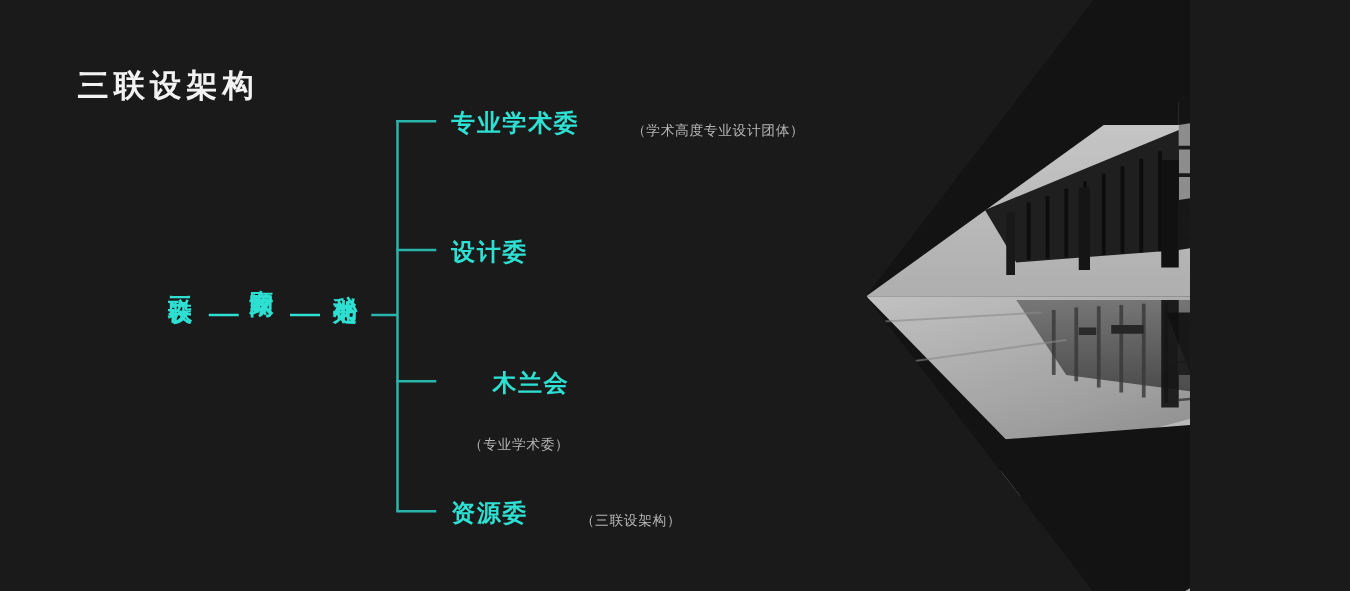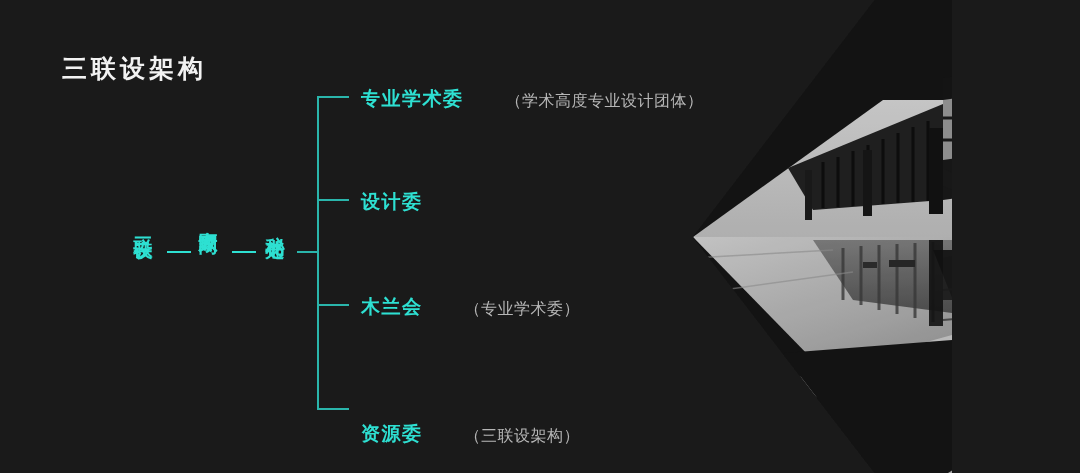--- a/index.html
+++ b/index.html
@@ -89,21 +89,21 @@
     gap: 28px;
   }
   .branch-name {
     color: #2ee0d2;
     font-size: 19px;
     font-weight: 600;
     letter-spacing: 1.5px;
   }
   .branch-desc {
     color: #b6b6b6;
-    font-size: 16px;
+    font-size: 11px;
     letter-spacing: 0.5px;
     margin-left: 14px;
   }
 
   
   #photo-wrap {
     position: absolute;
     left: 693px;
     top: 0;
     width: 387px;
@@ -138,25 +138,25 @@
   <div class="branch-line" style="top:304px;"></div>
   <div class="branch-line" style="top:408px;"></div>
 
   <div class="branch-row" style="top:86px;">
     <span class="branch-name">专业学术委</span>
     <span class="branch-desc">（学术高度专业设计团体）</span>
   </div>
   <div class="branch-row" style="top:189px;flex-direction:column;">
     <span class="branch-name">设计委</span>
   </div>
-  <div class="branch-row" style="top:294px;">
+  <div class="branch-row" style="top:294px;flex-direction:column;">
     <span class="branch-name">木兰会</span>
     <span class="branch-desc">（专业学术委）</span>
   </div>
-  <div class="branch-row" style="top:398px;margin-top:23px;">
+  <div class="branch-row" style="top:398px;">
     <span class="branch-name">资源委</span>
     <span class="branch-desc">（三联设架构）</span>
   </div>
 
   <div id="photo-wrap">
     <div id="photo">
       <svg viewBox="0 0 387 473" preserveAspectRatio="none">
         <defs>
           <linearGradient id="skyG" x1="0" y1="0" x2="0" y2="1">
             <stop offset="0" stop-color="#dcdcdc"></stop>

